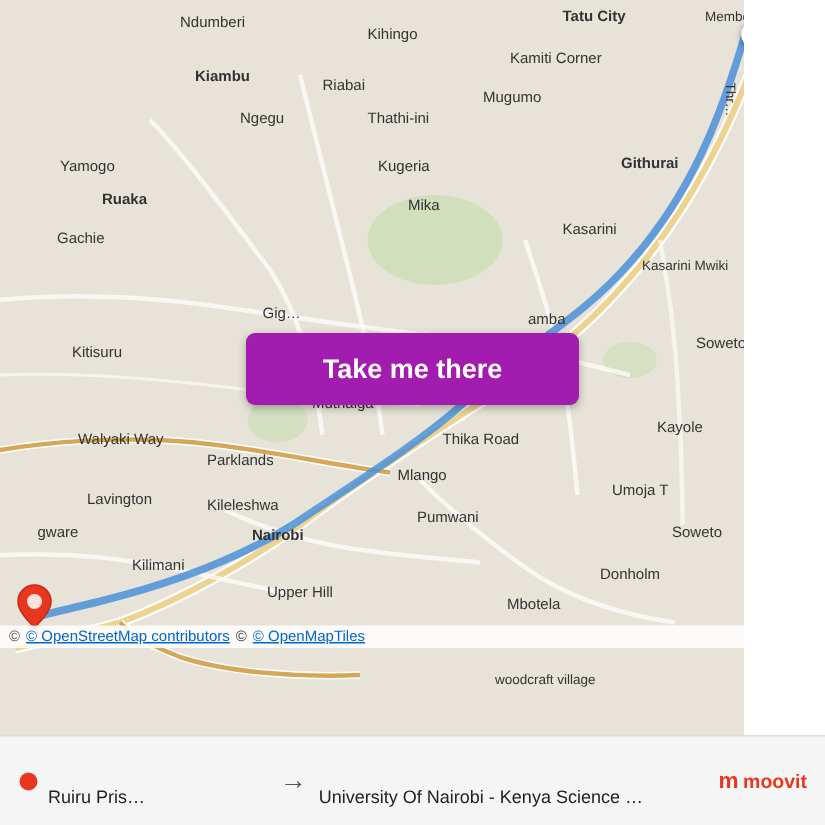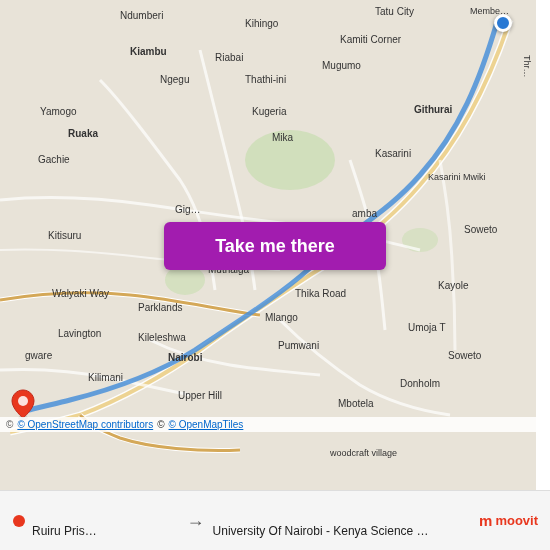--- a/index.html
+++ b/index.html
@@ -1,19 +1,19 @@
 <!DOCTYPE html>
 <html><head>
   <meta charset="utf-8">
   <style>
     * { margin: 0; padding: 0; box-sizing: border-box; }
     body { width: 550px; height: 550px; overflow: hidden; font-family: Arial, sans-serif; position: relative; }
 
     #map-container {
-      width: 536px;
+      width: 496px;
       height: 490px;
       position: relative;
       overflow: hidden;
       background-color: #e8e0d8;
     }
 
     
     #map-bg {
       width: 100%;
       height: 100%;
@@ -191,21 +191,21 @@
     <path d="M0,370 C40,368 80,372 110,378 C140,384 165,390 190,395" stroke="#ffffff" stroke-width="3" fill="none" opacity="0.7"></path>
     <path d="M280,320 C300,340 330,365 360,385 C385,400 415,410 450,415" stroke="#ffffff" stroke-width="3" fill="none" opacity="0.7"></path>
   </svg>
 
   <svg class="road-path">
     <path d="M497,22 C480,80 460,130 420,175 C385,215 350,230 310,268 C280,295 240,320 195,350 C155,375 110,390 70,400 C55,404 35,408 22,412" stroke="#4a90d9" stroke-width="5" fill="none" opacity="0.85" stroke-linecap="round"></path>
   </svg>
 
   <span class="map-label" style="left:120px;top:10px">Ndumberi</span>
   <span class="map-label" style="left:245px;top:18px">Kihingo</span>
-  <span class="map-label" style="left:375px;top:6px;font-weight:normal">Tatu City</span>
+  <span class="map-label" style="left:375px;top:6px;font-weight:bold">Tatu City</span>
   <span class="map-label" style="left:340px;top:34px">Kamiti Corner</span>
   <span class="map-label" style="left:130px;top:46px;font-weight:600">Kiambu</span>
   <span class="map-label" style="left:215px;top:52px">Riabai</span>
   <span class="map-label" style="left:322px;top:60px">Mugumo</span>
   <span class="map-label" style="left:160px;top:74px">Ngegu</span>
   <span class="map-label" style="left:245px;top:74px">Thathi-ini</span>
   <span class="map-label" style="left:252px;top:106px">Kugeria</span>
   <span class="map-label" style="left:40px;top:106px">Yamogo</span>
   <span class="map-label" style="left:414px;top:104px;font-weight:600">Githurai</span>
   <span class="map-label" style="left:68px;top:128px;font-weight:600">Ruaka</span>

